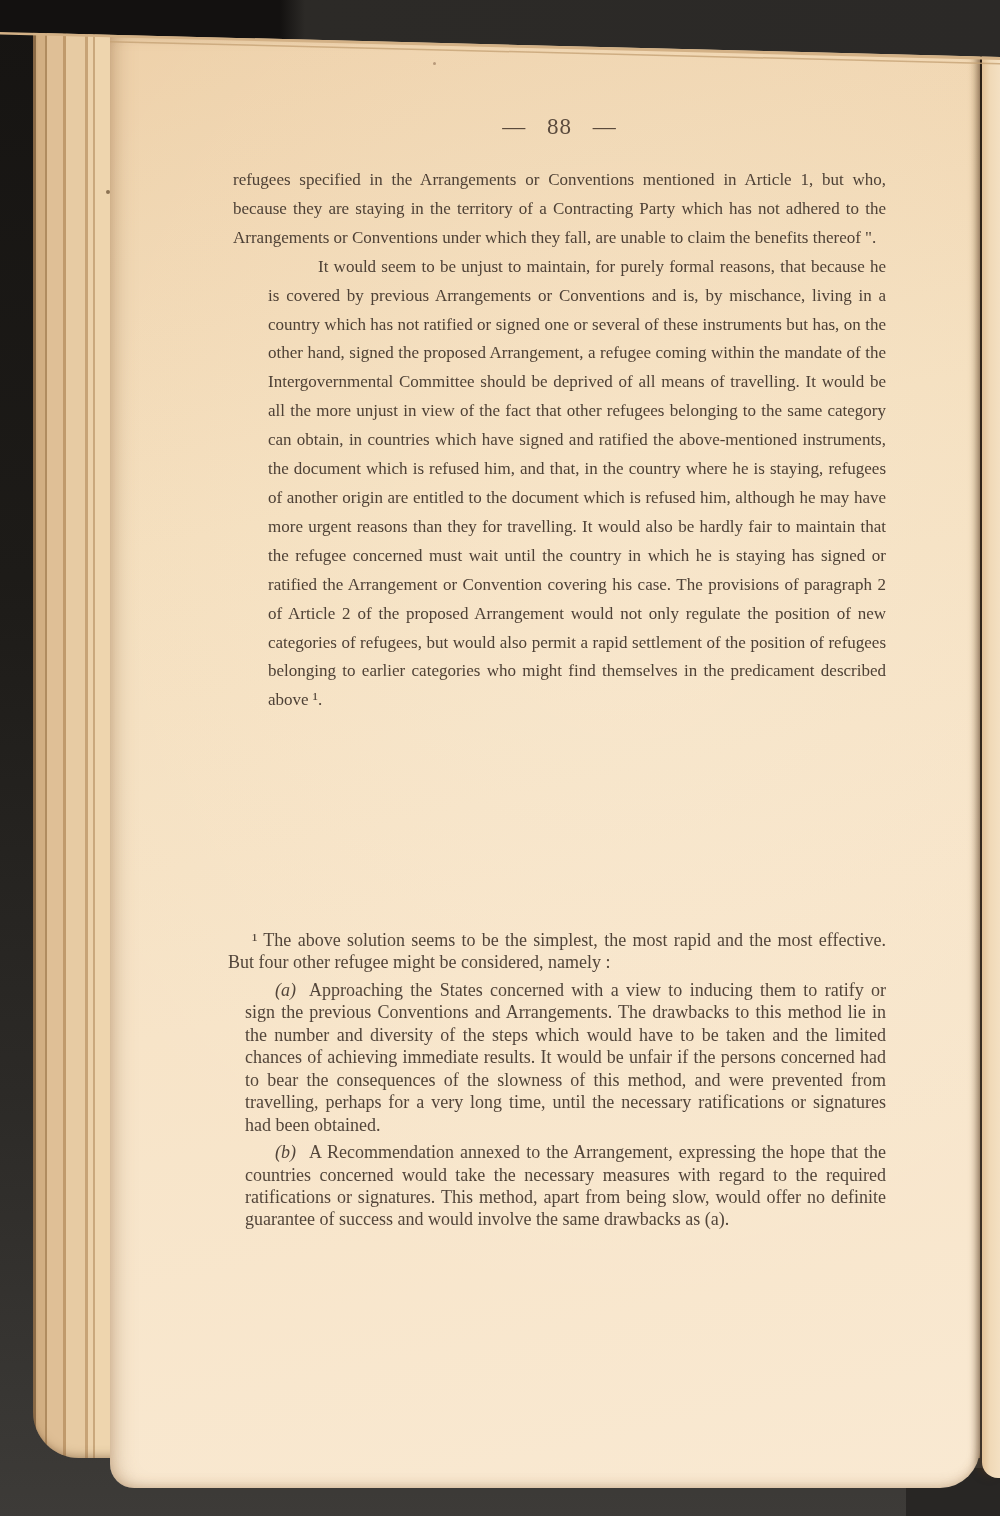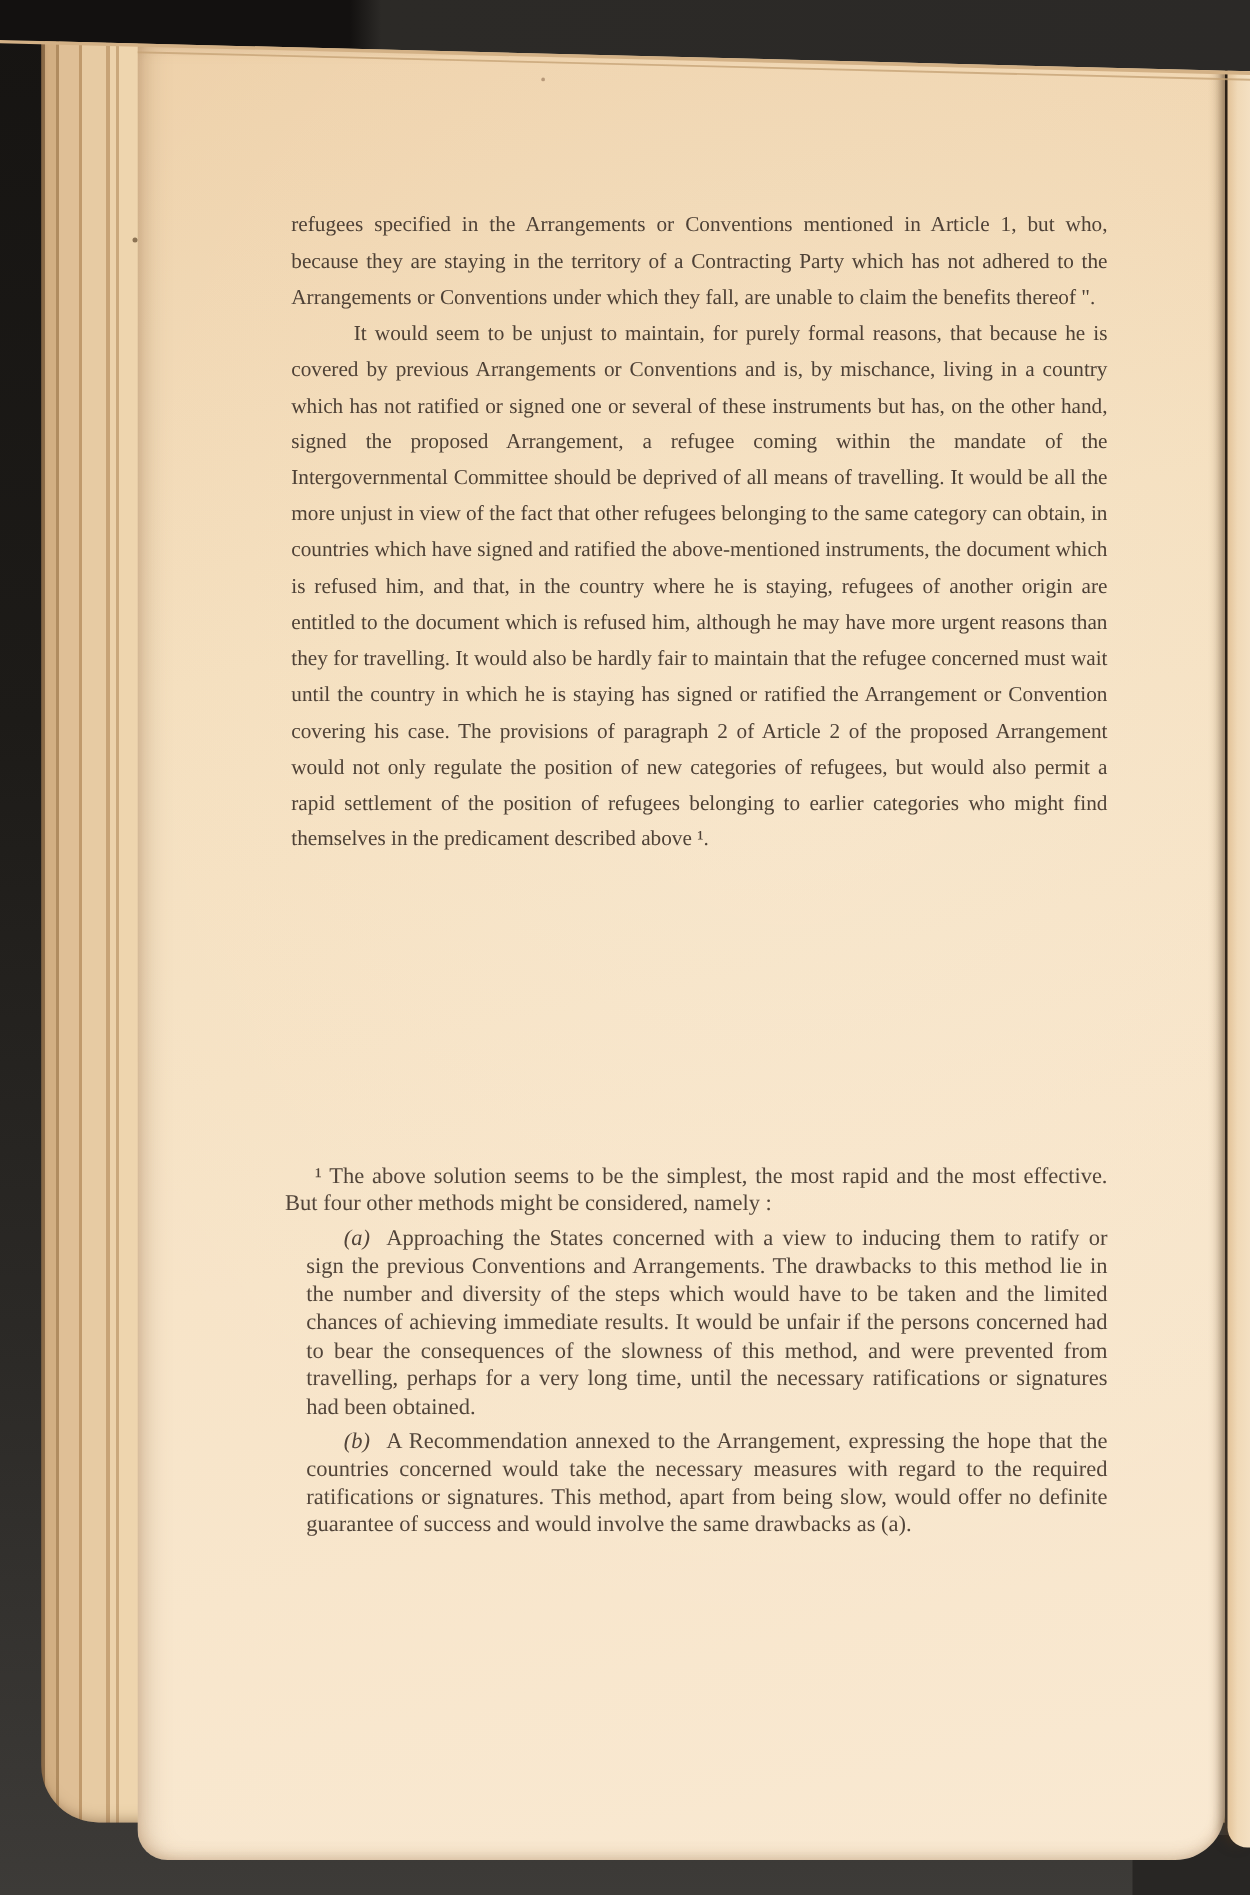--- a/index.html
+++ b/index.html
@@ -67,21 +67,21 @@
     position:absolute;left:233px;top:114px;width:653px;
     text-align:center;font-size:23px;color:#5b4b3d;
     letter-spacing:1px;word-spacing:14px;
   }
   .body-text{
     position:absolute;left:233px;top:166px;width:653px;
     font-size:17px;line-height:28.9px;color:#4e4136;
     text-align:justify;
   }
   .body-text p{margin:0;}
-  .body-text p.indent{text-indent:50px;}
+  .body-text p.indent{text-indent:50px;margin-left:35px;}
   .footnotes{
     position:absolute;left:228px;top:929px;width:658px;
     font-size:18px;line-height:22.45px;color:#52453a;
     text-align:justify;
   }
   .fn-intro{margin:0;text-indent:24px;}
   .fn-item{margin:5px 0 0 17px;text-indent:30px;}
   .fn-label{font-style:italic;padding-right:13px;}
 </style>
 </head>
@@ -91,24 +91,25 @@
   <div class="patch-br"></div>
   <div class="book-stack"></div>
   <div class="page-main"></div>
   <div class="page-sliver"></div>
   <div class="top-backdrop"></div>
   <div class="top-edge-line"></div>
   <div class="top-edge-line2"></div>
   <div class="speck speck1"></div>
   <div class="speck speck2"></div>
 
+  <div class="page-number">— 88 —</div>
 
   <div class="body-text">
     <p>refugees specified in the Arrangements or Conventions mentioned in Article 1, but who, because they are staying in the territory of a Contracting Party which has not adhered to the Arrangements or Conventions under which they fall, are unable to claim the benefits thereof ".</p>
     <p class="indent">It would seem to be unjust to maintain, for purely formal reasons, that because he is covered by previous Arrangements or Conventions and is, by mischance, living in a country which has not ratified or signed one or several of these instruments but has, on the other hand, signed the proposed Arrangement, a refugee coming within the mandate of the Intergovernmental Committee should be deprived of all means of travelling.  It would be all the more unjust in view of the fact that other refugees belonging to the same category can obtain, in countries which have signed and ratified the above-mentioned instruments, the document which is refused him, and that, in the country where he is staying, refugees of another origin are entitled to the document which is refused him, although he may have more urgent reasons than they for travelling.  It would also be hardly fair to maintain that the refugee concerned must wait until the country in which he is staying has signed or ratified the Arrangement or Convention covering his case.  The provisions of paragraph 2 of Article 2 of the proposed Arrangement would not only regulate the position of new categories of refugees, but would also permit a rapid settlement of the position of refugees belonging to earlier categories who might find themselves in the predicament described above ¹.</p>
   </div>
 
   <div class="footnotes">
-    <p class="fn-intro">¹ The above solution seems to be the simplest, the most rapid and the most effective. But four other methods might be considered, namely :</p>
+    <p class="fn-intro">¹ The above solution seems to be the simplest, the most rapid and the most effective. But four other refugee might be considered, namely :</p>
     <p class="fn-item"><span class="fn-label">(a)</span><span>Approaching the States concerned with a view to inducing them to ratify or sign the previous Conventions and Arrangements. The drawbacks to this method lie in the number and diversity of the steps which would have to be taken and the limited chances of achieving immediate results. It would be unfair if the persons concerned had to bear the consequences of the slowness of this method, and were prevented from travelling, perhaps for a very long time, until the necessary ratifications or signatures had been obtained.</span></p>
     <p class="fn-item"><span class="fn-label">(b)</span><span>A Recommendation annexed to the Arrangement, expressing the hope that the countries concerned would take the necessary measures with regard to the required ratifications or signatures. This method, apart from being slow, would offer no definite guarantee of success and would involve the same drawbacks as (a).</span></p>
   </div>
 </div>
 
 </body></html>

